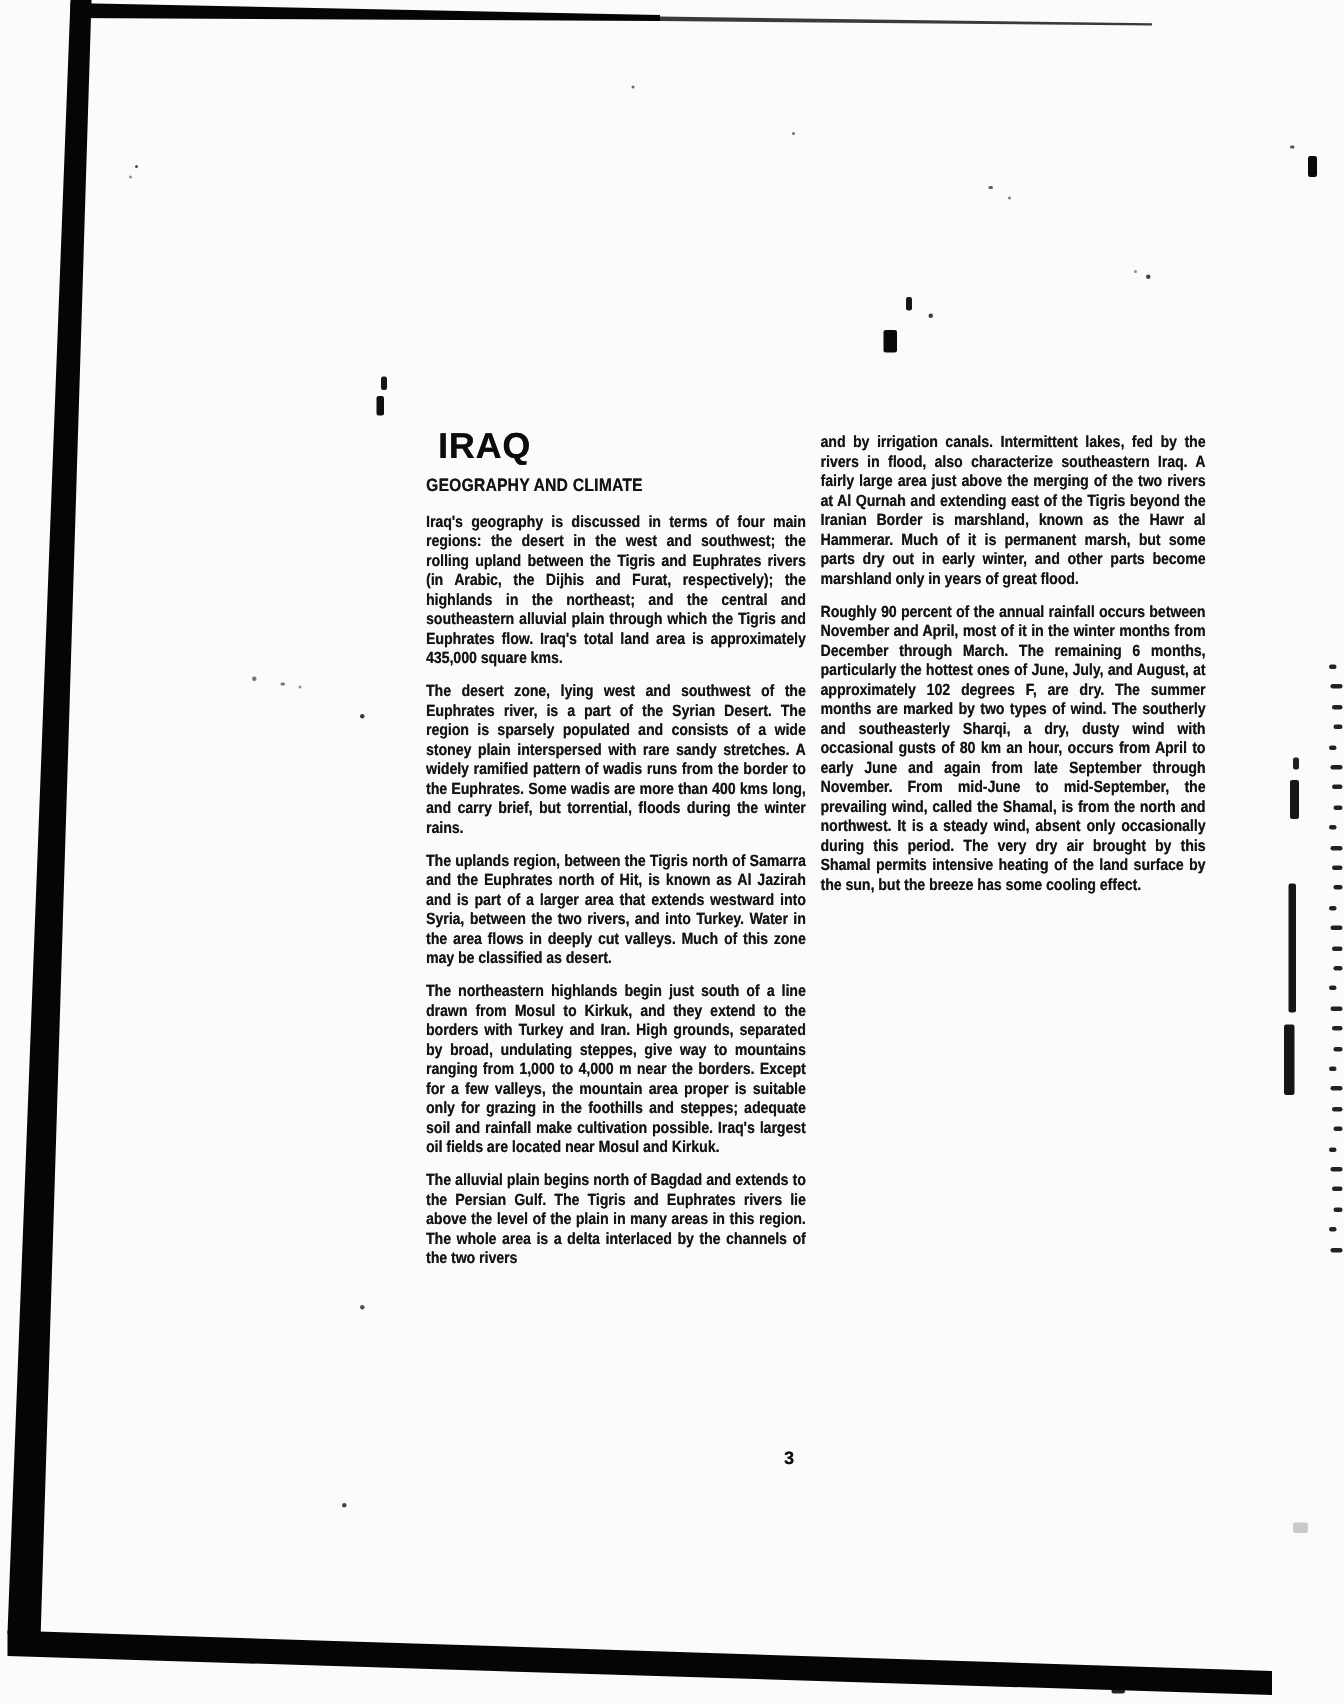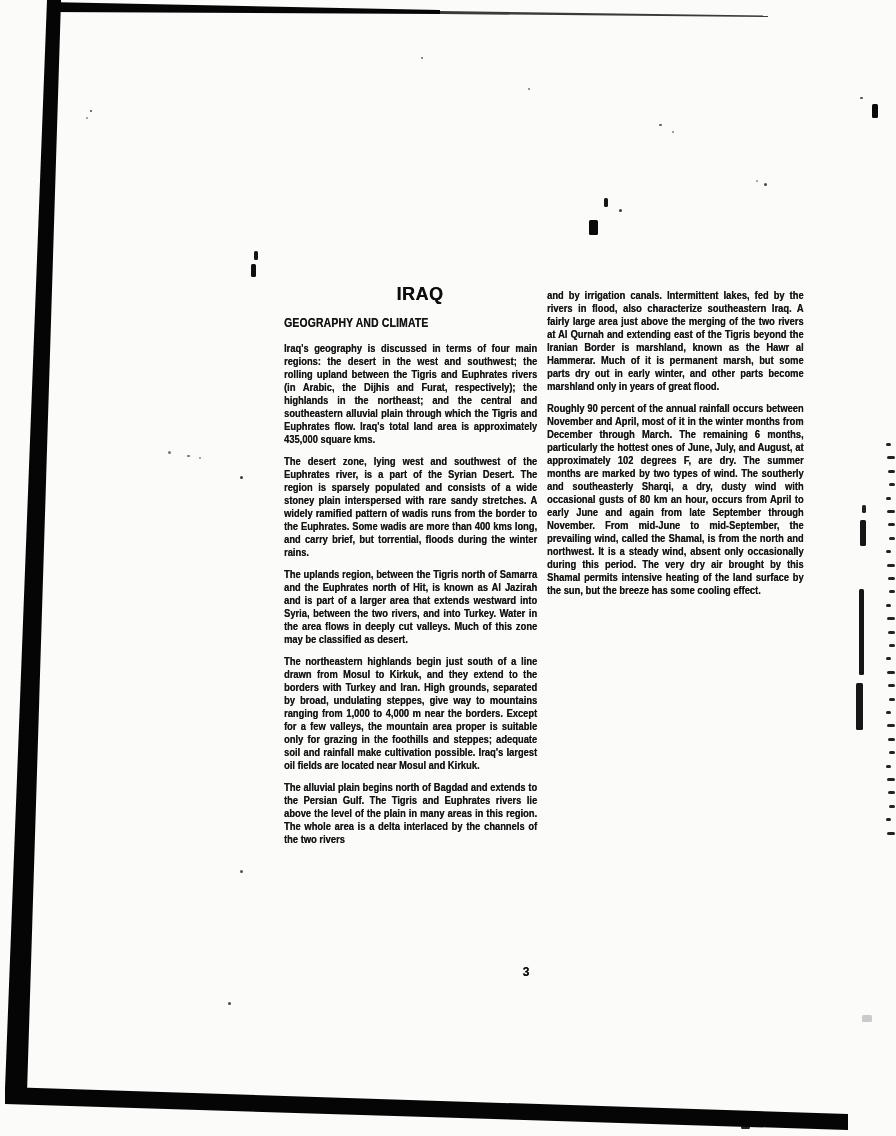--- a/index.html
+++ b/index.html
@@ -5,21 +5,21 @@
   html,body{margin:0;padding:0;}
   body{
     width:896px;height:1136px;position:relative;overflow:hidden;
     background:#fbfbfa;
     font-family:"Liberation Sans",sans-serif;
   }
   .page{position:absolute;inset:0;}
   .scan-borders{position:absolute;top:0;left:0;}
   .title{
     position:absolute;left:292px;top:284px;width:256px;margin:0;
-    text-align:center;font-size:18px;font-weight:700;letter-spacing:.5px;
+    text-align:left;font-size:24px;font-weight:700;letter-spacing:.5px;
     color:#0c0c0c;text-shadow:.2px .2px .4px rgba(0,0,0,.75);
   }
   .col{
     position:absolute;transform-origin:0 0;transform:scaleX(.867);
     color:#141414;font-weight:700;font-size:10.8px;line-height:13px;
     text-align:justify;
   }
   .col p{margin:0 0 9px 0;text-shadow:.2px .2px .35px rgba(10,10,10,.7);}
   .col-left{left:284px;top:317px;width:292px;}
   .col-right{left:547px;top:289px;width:296px;}

